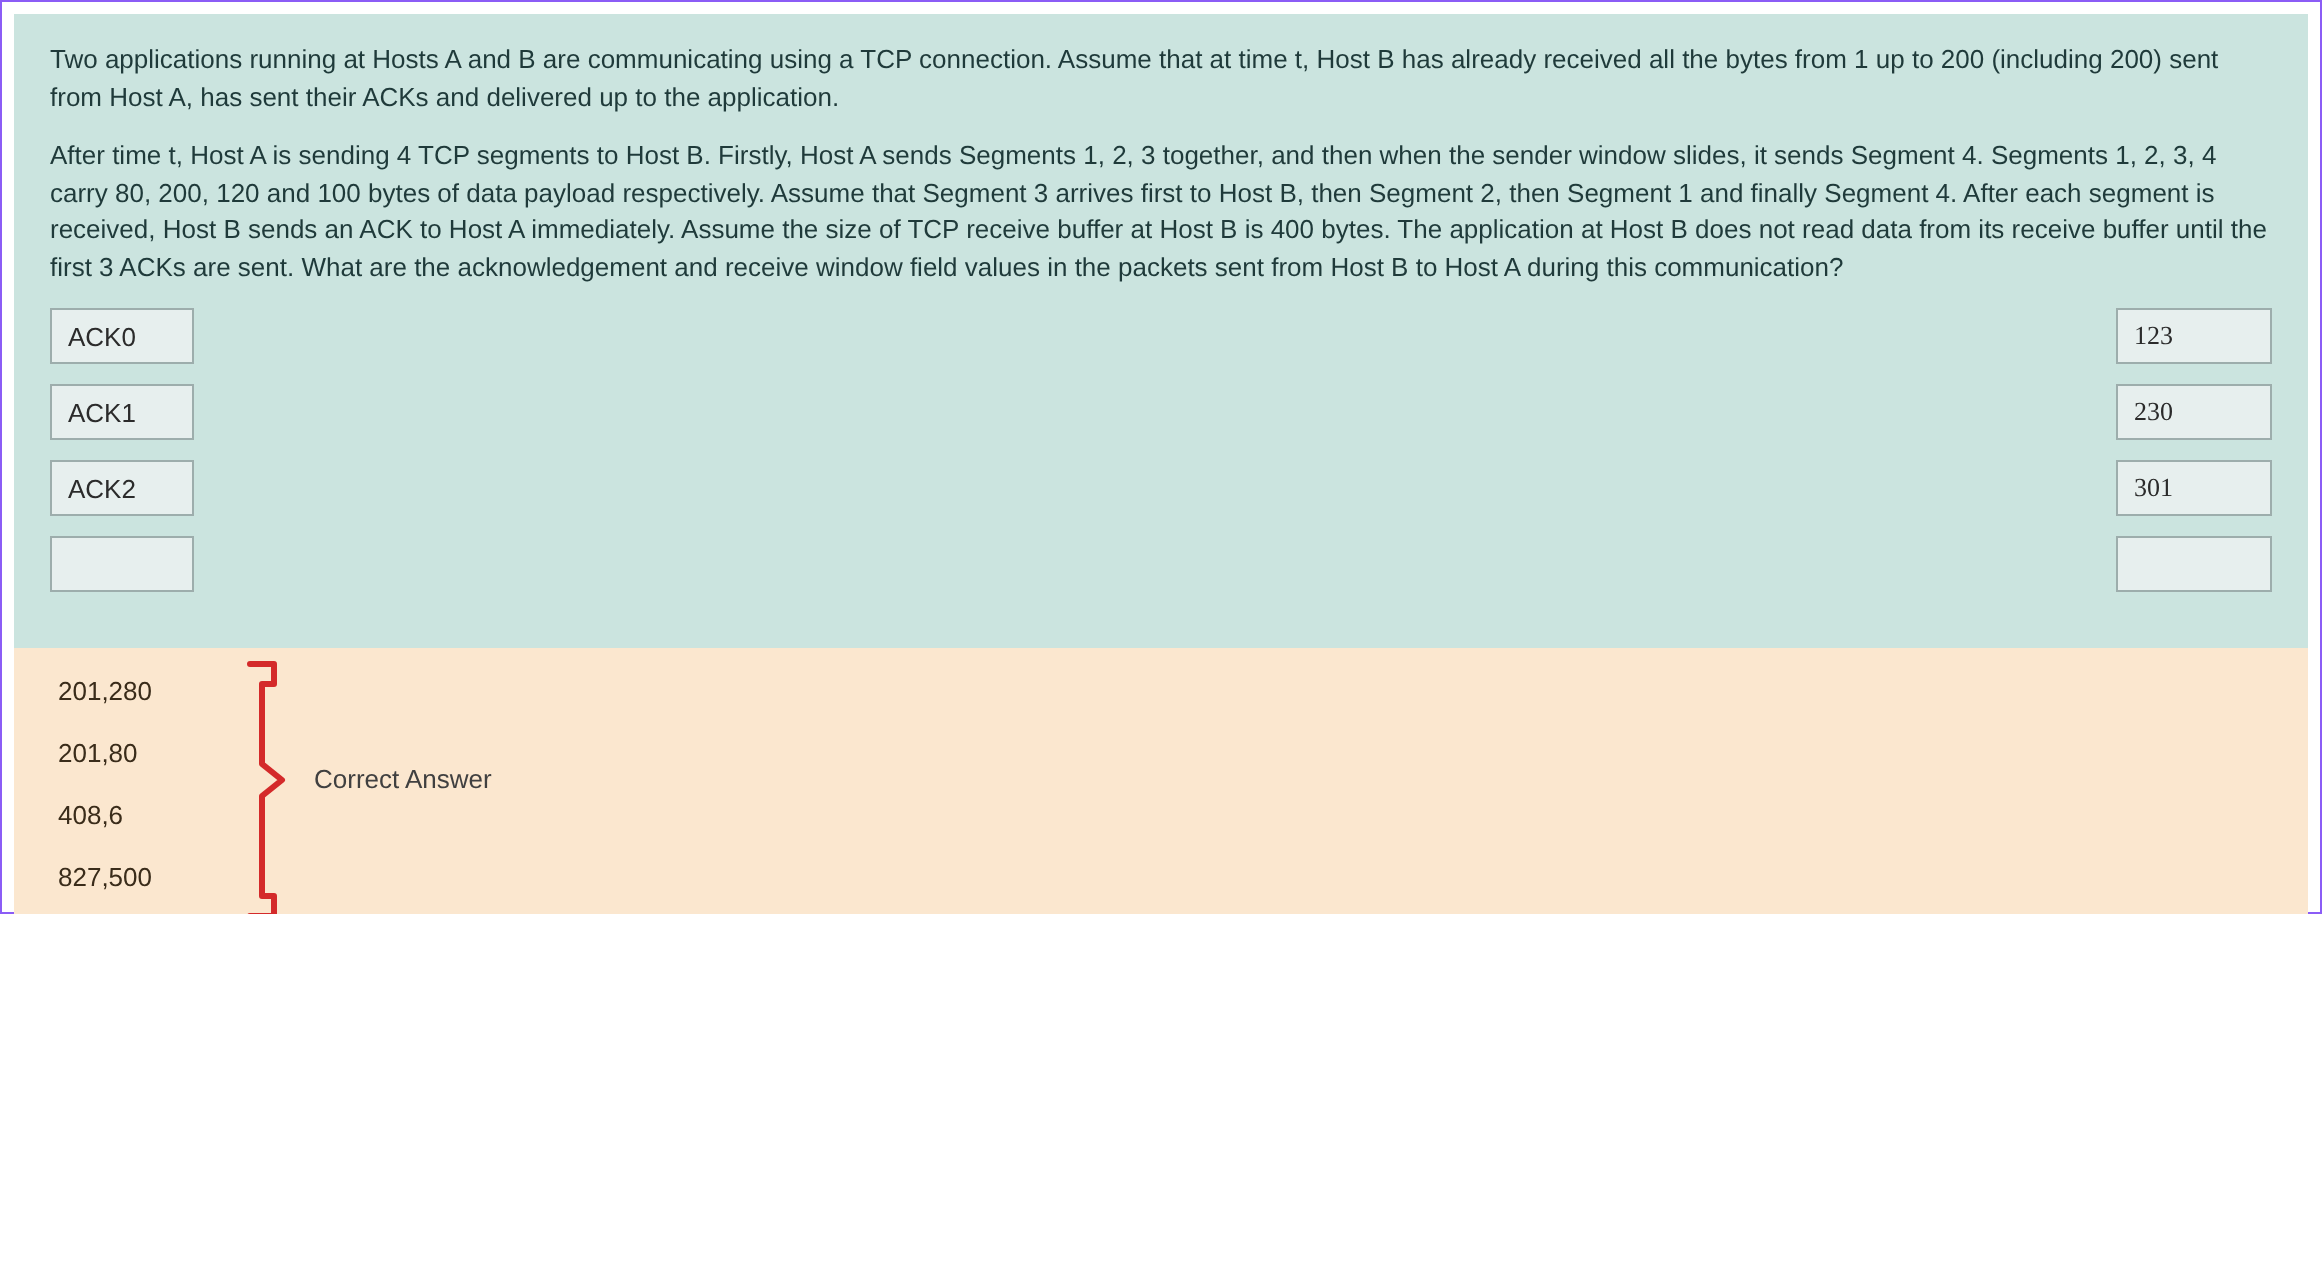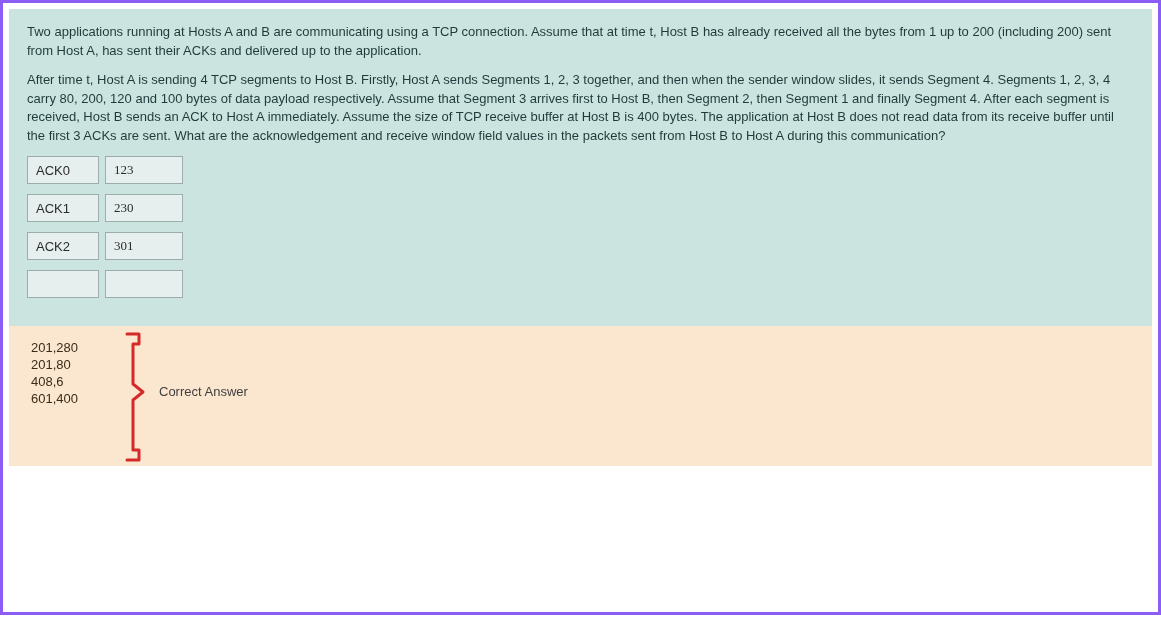--- a/index.html
+++ b/index.html
@@ -5,43 +5,44 @@
   html, body {
     margin: 0;
     padding: 0;
     font-family: "Segoe UI", Arial, sans-serif;
     font-size: 13px;
     background: #ffffff;
     color: #2c2c2c;
   }
   .page {
     width: 1161px;
-    height: 615px;
+    height: 457px;
     box-sizing: border-box;
-    border: 3px solid #8b5cf6;
+    border: 1px solid #8b5cf6;
     padding: 6px;
     position: relative;
   }
   .question-panel {
     background: #cbe4df;
     padding: 14px 18px 18px 18px;
     box-sizing: border-box;
   }
   .question-panel p {
     margin: 0 0 10px 0;
     line-height: 1.45;
     color: #1f3a3a;
     font-size: 13px;
   }
   .inputs {
     margin-top: 8px;
   }
   .row {
     display: flex;
     margin-bottom: 10px;
+    justify-content: space-between;
   }
   .row input {
     height: 28px;
     border: 1px solid #9dadac;
     background: #e7efee;
     font-size: 13px;
     padding: 0 8px;
     box-sizing: border-box;
     font-family: inherit;
     color: #2b2b2b;
@@ -57,21 +58,21 @@
   .answer-panel {
     background: #fbe7cf;
     padding: 14px 22px 18px 22px;
     position: relative;
     box-sizing: border-box;
     min-height: 140px;
   }
   .answers-list {
     display: flex;
     flex-direction: column;
-    gap: 2px;
+    gap: 16px;
     font-size: 13px;
     color: #3a2c1a;
   }
   .correct-label {
     position: absolute;
     left: 150px;
     top: 58px;
     color: #404040;
     font-size: 13px;
   }
@@ -114,21 +115,21 @@
       </div>
 
     </div>
   </div>
 
   <div class="answer-panel">
     <div class="answers-list">
       <span>201,280</span>
       <span>201,80</span>
       <span>408,6</span>
-      <span>601,400</span>
+      <span>827,500</span>
     </div>
 
     <svg class="brace" width="40" height="130">
       <path d="M18 2 L30 2 L30 12 L24 12 L24 52 L34 60 L24 68 L24 118 L30 118 L30 128 L18 128" fill="none" stroke="#d42a2a" stroke-width="3" stroke-linejoin="round" stroke-linecap="round"></path>
     </svg>
 
     <div class="correct-label">Correct Answer</div>
   </div>
 
 </div>

